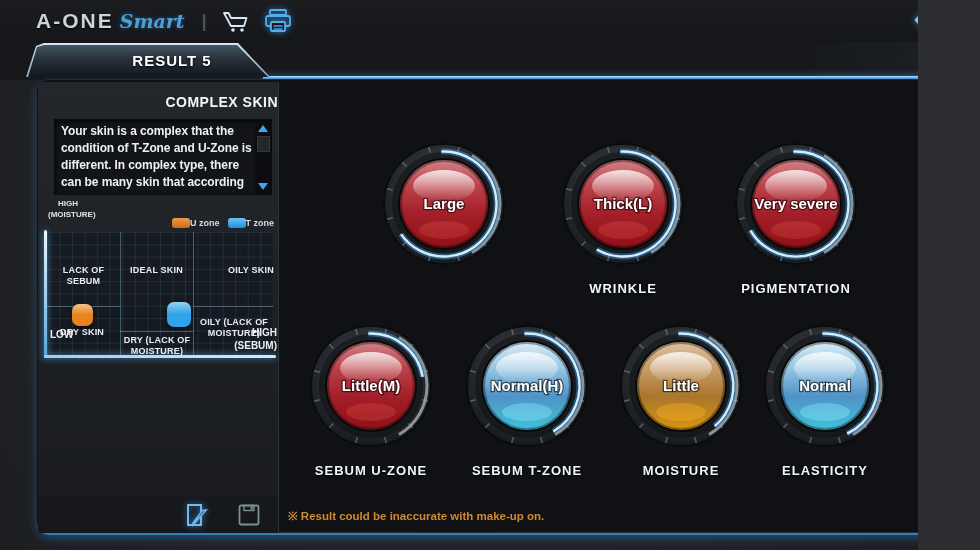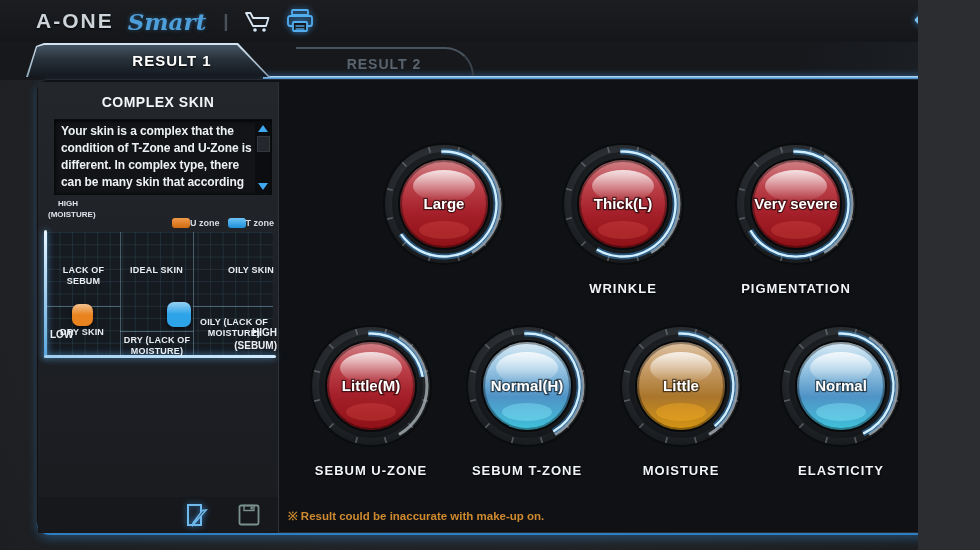--- a/index.html
+++ b/index.html
@@ -4,21 +4,21 @@
 <style>
   html,body{margin:0;padding:0;background:#2b2d30;font-family:"Liberation Sans",sans-serif;}
   .screen{position:relative;width:918px;height:550px;overflow:hidden;
     background:radial-gradient(circle at 50% 40%,#27292d 0%,#202225 70%,#1c1e21 100%);}
   
   .topbar{position:absolute;top:0;left:0;width:980px;height:42px;
     background:linear-gradient(#1b1d21,#141619);display:flex;align-items:center;}
   .brand{margin-left:36px;font-size:21px;font-weight:bold;letter-spacing:2px;color:#ccd3d9;
     text-shadow:0 1px 2px #000;}
   .brand-script{font-family:"DejaVu Serif",serif;font-style:italic;font-weight:bold;
-    font-size:23px;color:#4e9fd9;margin-left:14px;text-shadow:0 0 4px rgba(60,140,210,.5);}
+    font-size:19px;color:#4e9fd9;margin-left:6px;text-shadow:0 0 4px rgba(60,140,210,.5);}
   .sep{color:#49525b;margin:0 15px 0 17px;font-size:19px;font-weight:bold;}
   .icon-btn{display:flex;align-items:center;justify-content:center;margin-right:14px;cursor:pointer;}
   .glow-blue{filter:drop-shadow(0 0 3px rgba(60,150,230,.8));}
   .back-btn{position:absolute;right:38px;top:11px;cursor:pointer;}
   
   .tabrow{position:absolute;top:42px;left:0;width:980px;height:38px;background:#16181c;}
   .tabrow::after{content:"";position:absolute;right:0;top:0;width:300px;height:38px;
     background:linear-gradient(100deg,transparent 40%,rgba(80,92,108,.14));}
   .baseline{position:absolute;top:76px;left:263px;width:717px;height:3px;
     background:linear-gradient(#c6e6ff,#3a86c8);box-shadow:0 0 7px rgba(80,160,230,.8);}
@@ -35,21 +35,21 @@
     border-top:2px solid #49535d;border-right:2px solid #39424b;border-top-right-radius:30px;
     color:#59646f;font-weight:bold;font-size:14px;letter-spacing:1px;text-align:center;
     padding-top:7px;cursor:pointer;}
   
   .frame{position:absolute;left:36px;top:79px;width:896px;height:454px;background:#0f1114;
     border-radius:12px 2px 14px 14px;border-bottom:2px solid #2e7ec2;
     box-shadow:inset 0 0 0 1px #262b31,0 4px 10px rgba(50,130,200,.4);}
   
   .panel{position:absolute;left:2px;top:3px;width:241px;height:415px;
     background:linear-gradient(#23262b,#1a1c20);border-right:1px solid #2e3339;box-sizing:border-box;}
-  .panel-title{margin-top:12px;text-align:center;color:#f4f6f8;font-size:14px;font-weight:bold;
+  .panel-title{margin-top:12px;text-align:right;color:#f4f6f8;font-size:14px;font-weight:bold;
     letter-spacing:.5px;}
   .textbox{position:relative;margin:9px 6px 0 16px;height:76px;background:#121417;
     border:1px solid #0a0b0d;box-shadow:inset 0 1px 4px #000;box-sizing:border-box;
     padding:3px 20px 0 6px;overflow:hidden;}
   .textline{font-size:12px;font-weight:bold;color:#eef1f4;line-height:17px;white-space:nowrap;
     letter-spacing:-.1px;}
   .scrollbar{position:absolute;top:1px;right:1px;width:15px;height:72px;background:#0b0d10;
     display:flex;flex-direction:column;align-items:center;}
   .scroll-btn{height:14px;width:15px;display:flex;align-items:center;justify-content:center;cursor:pointer;}
   .tri-up{width:0;height:0;border-left:5px solid transparent;border-right:5px solid transparent;
@@ -161,24 +161,21 @@
         <line x1="4" y1="9" x2="27" y2="9" stroke="#7cc1f2" stroke-width="2.6"></line>
         <polyline points="11,2 4,9 11,16" fill="none" stroke="#7cc1f2" stroke-width="2.6" stroke-linejoin="round"></polyline>
       </svg>
     </span>
   </div>
 
   <div class="tabrow"></div>
   <div class="baseline"></div>
   <div class="tab1">
     <div class="tab1-fill"></div>
-    <div class="tab1-label">RESULT 1</div>
-  </div>
-  <div class="tab2">
-    <span>RESULT 2</span>
+    <div class="tab1-label">RESULT 5</div>
   </div>
 
   <div class="frame">
 
     <div class="panel">
       <div class="panel-title">COMPLEX SKIN</div>
 
       <div class="textbox">
         <div class="textline">Your skin is a complex that the</div>
         <div class="textline">condition of T-Zone and U-Zone is</div>
@@ -398,21 +395,21 @@
     <circle cx="62" cy="62" r="52" fill="url(#gBezelIn)"></circle>
     <path d="M59.3 9.6A52.5 52.5 0 0 1 88.3 107.5" stroke="#3e92d6" stroke-width="6" fill="none" opacity=".5"></path>
     <path d="M59.3 9.6A52.5 52.5 0 0 1 88.3 107.5" stroke="#cfeeff" stroke-width="2.4" fill="none"></path>
     <circle cx="62" cy="62" r="46" fill="#08090b"></circle>
     <circle cx="62" cy="62" r="44" fill="url(#gBlue)"></circle>
     <circle cx="62" cy="62" r="43" fill="none" stroke="rgba(0,0,0,.35)" stroke-width="2"></circle>
     <ellipse cx="62" cy="88" rx="25" ry="9" fill="#8ff0ff" opacity="0.38"></ellipse>
     <ellipse cx="62" cy="44" rx="31" ry="16" fill="url(#gGloss)"></ellipse>
     <text x="62" y="67" text-anchor="middle" font-family="Liberation Sans,sans-serif" font-size="15" font-weight="bold" fill="#ffffff" stroke="rgba(0,0,0,.55)" stroke-width="2.5" paint-order="stroke">Normal(H)</text>
   </svg><div class="gauge-label">SEBUM T-ZONE</div></div>
-        <div class="gauge" style="left: 500px; top: 245px;"><svg width="124" height="124" viewBox="0 0 124 124">
+        <div class="gauge" style="left: 484px; top: 245px;"><svg width="124" height="124" viewBox="0 0 124 124">
     <circle cx="62" cy="62" r="61" fill="#0a0c0e"></circle>
     <circle cx="62" cy="62" r="59" fill="url(#gBezel)"></circle>
     <line x1="75.7" y1="10.8" x2="77.3" y2="5.0" stroke="#757d84" stroke-width="1.6" opacity=".65"></line>
             <line x1="99.5" y1="24.5" x2="103.7" y2="20.3" stroke="#757d84" stroke-width="1.6" opacity=".65"></line>
             <line x1="113.2" y1="48.3" x2="119.0" y2="46.7" stroke="#757d84" stroke-width="1.6" opacity=".65"></line>
             <line x1="113.2" y1="75.7" x2="119.0" y2="77.3" stroke="#757d84" stroke-width="1.6" opacity=".65"></line>
             <line x1="99.5" y1="99.5" x2="103.7" y2="103.7" stroke="#757d84" stroke-width="1.6" opacity=".65"></line>
             <line x1="75.7" y1="113.2" x2="77.3" y2="119.0" stroke="#757d84" stroke-width="1.6" opacity=".65"></line>
             <line x1="48.3" y1="113.2" x2="46.7" y2="119.0" stroke="#757d84" stroke-width="1.6" opacity=".65"></line>
             <line x1="24.5" y1="99.5" x2="20.3" y2="103.7" stroke="#757d84" stroke-width="1.6" opacity=".65"></line>

